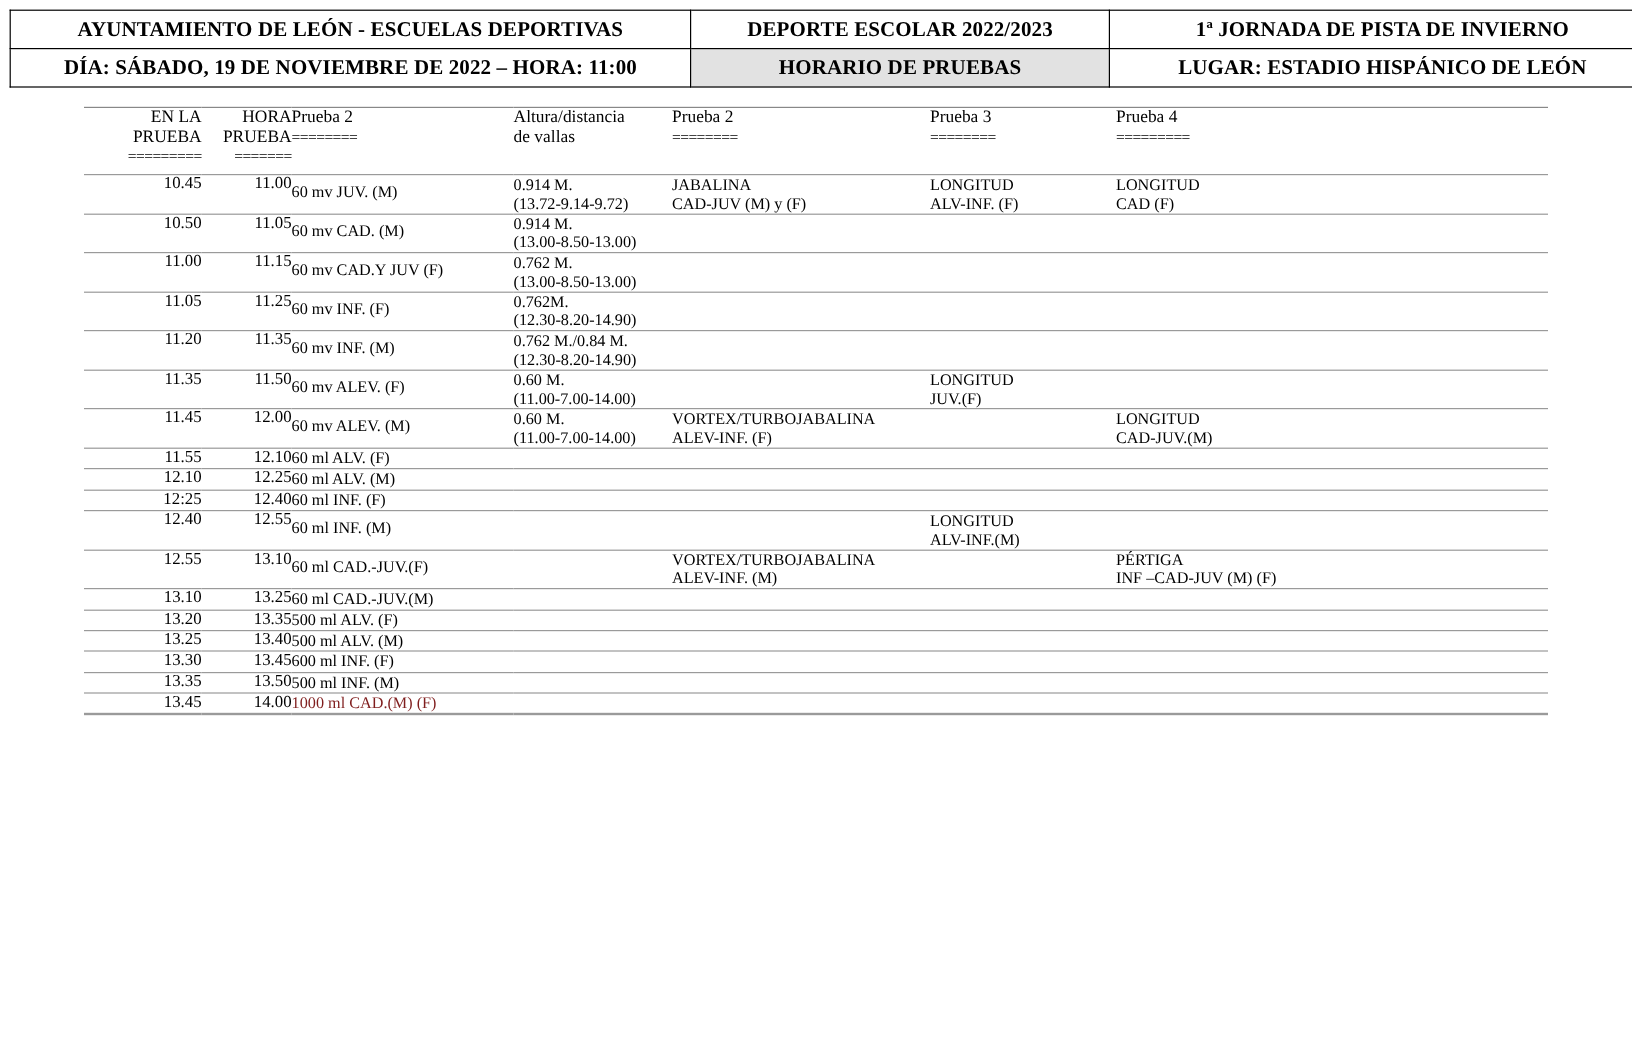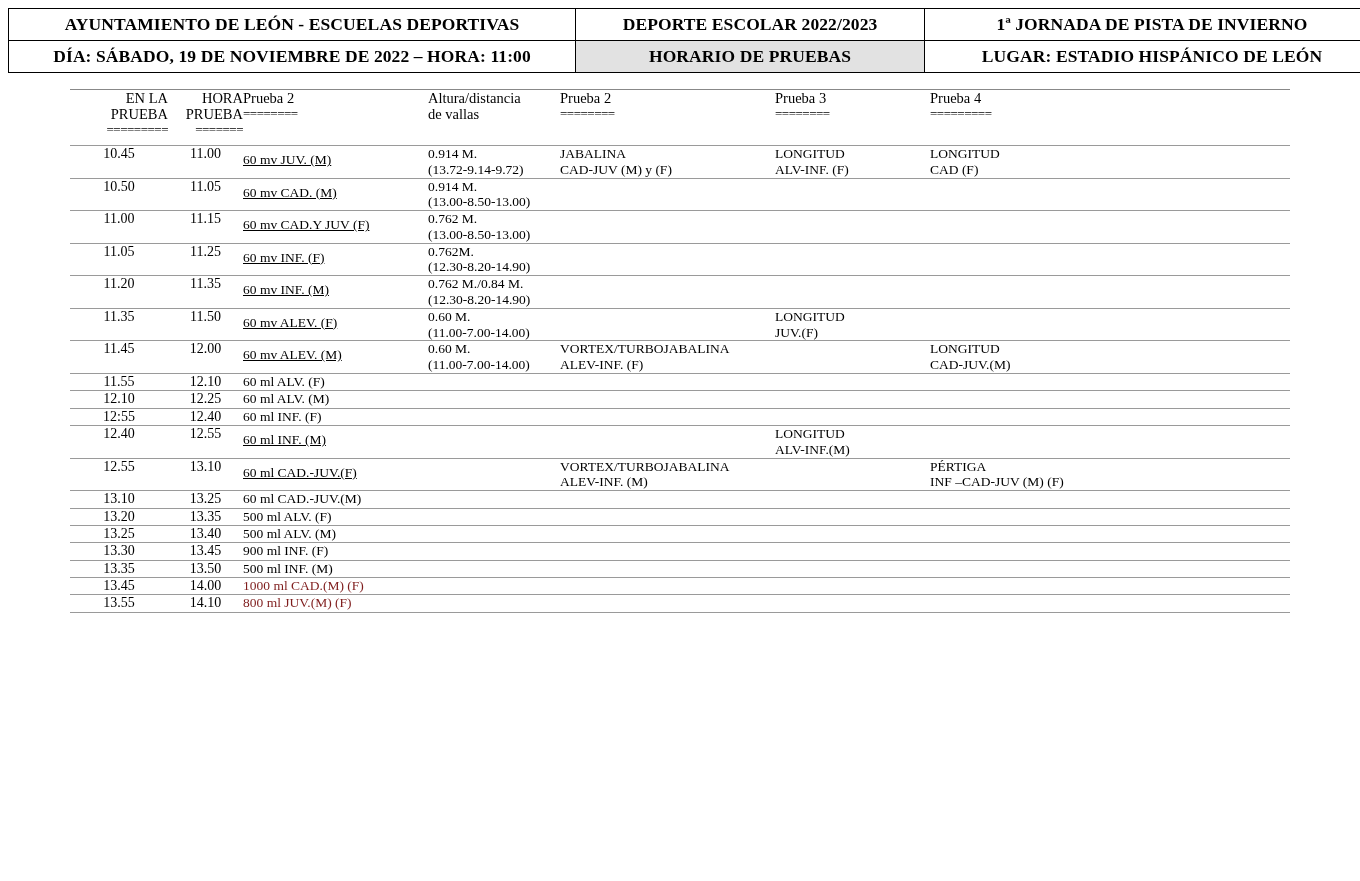--- a/index.html
+++ b/index.html
@@ -97,31 +97,30 @@
     margin-top: 1px;
   }
 
   .cell {
     font-size: 13.5px;
     line-height: 1.17;
     padding: 4px 4px 5px 0;
     white-space: pre-line;
   }
   .cell-time {
-    text-align: center;
+    text-align: right;
     font-size: 14px;
     padding-top: 4px;
   }
   .cell-p1 {
     font-size: 13.5px;
     padding-top: 11px;
   }
   .cell-p1.tall {
     padding-top: 6px;
-    text-decoration: underline;
   }
   .red { color: #7f1d1d; }
   .spacer-row td { height: 7px; font-size: 0; line-height: 0; }
 </style>
 </head>
 <body>
 
 <div class="header-wrap">
   <table class="header-table">
     <tbody>
@@ -379,21 +378,21 @@
         <tr class="row-sep">
           <td></td>
           <td></td>
           <td></td>
           <td></td>
           <td></td>
           <td></td>
           <td></td>
         </tr>
         <tr>
-          <td class="cell cell-time">12:55</td>
+          <td class="cell cell-time">12:25</td>
           <td class="cell cell-time">12.40</td>
           <td class="cell cell-p1">60 ml  INF. (F)</td>
           <td class="cell"></td>
           <td class="cell"></td>
           <td class="cell"></td>
           <td class="cell"></td>
         </tr>
         <tr class="row-sep">
           <td></td>
           <td></td>
@@ -492,21 +491,21 @@
           <td></td>
           <td></td>
           <td></td>
           <td></td>
           <td></td>
           <td></td>
         </tr>
         <tr>
           <td class="cell cell-time">13.30</td>
           <td class="cell cell-time">13.45</td>
-          <td class="cell cell-p1">900 ml  INF. (F)</td>
+          <td class="cell cell-p1">600 ml  INF. (F)</td>
           <td class="cell"></td>
           <td class="cell"></td>
           <td class="cell"></td>
           <td class="cell"></td>
         </tr>
         <tr class="row-sep">
           <td></td>
           <td></td>
           <td></td>
           <td></td>
@@ -543,29 +542,20 @@
         </tr>
         <tr class="row-sep">
           <td></td>
           <td></td>
           <td></td>
           <td></td>
           <td></td>
           <td></td>
           <td></td>
         </tr>
-        <tr>
-          <td class="cell cell-time">13.55</td>
-          <td class="cell cell-time">14.10</td>
-          <td class="cell cell-p1 red">800 ml  JUV.(M) (F)</td>
-          <td class="cell"></td>
-          <td class="cell"></td>
-          <td class="cell"></td>
-          <td class="cell"></td>
-        </tr>
         <tr class="row-sep">
           <td></td>
           <td></td>
           <td></td>
           <td></td>
           <td></td>
           <td></td>
           <td></td>
         </tr>
       </tbody>

